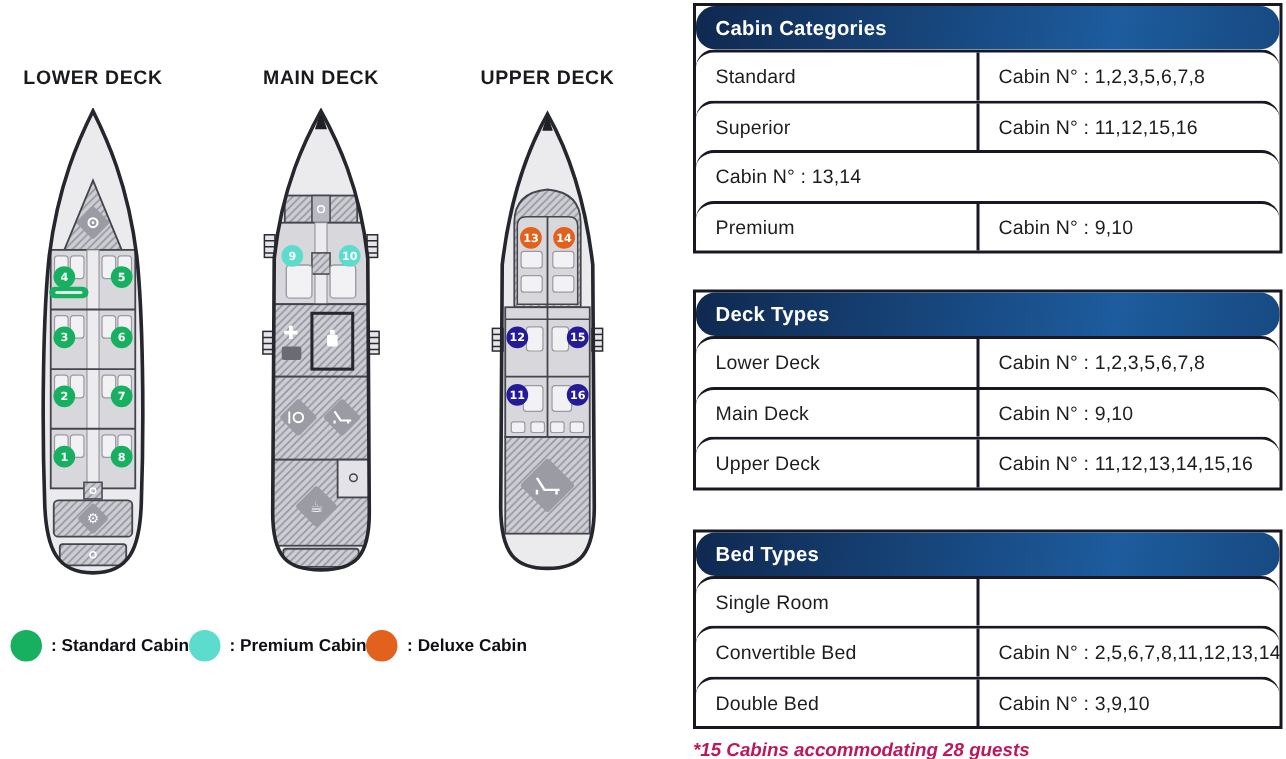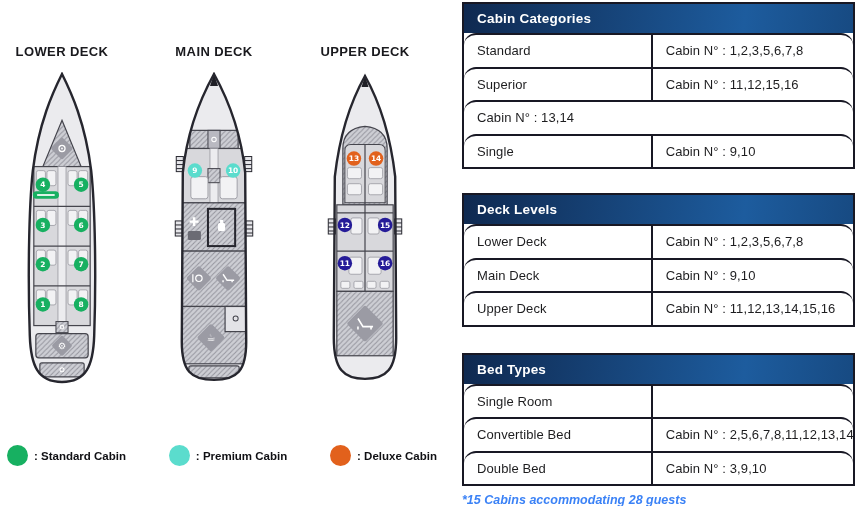--- a/index.html
+++ b/index.html
@@ -10,38 +10,38 @@
   
   #left-panel{position:absolute;left:0;top:0;width:462px;height:506px;}
   .deck-col{position:absolute;top:44px;width:124px;text-align:center;}
   #deck-col-0{left:0;}
   #deck-col-1{left:152px;}
   #deck-col-2{left:303px;}
   .deck-title{font-size:13px;font-weight:700;color:#1a1a1e;letter-spacing:.4px;margin-bottom:13px;}
   .deck-col svg{display:block;margin:0 auto;}
 
   #legend-row{position:absolute;top:420px;left:7px;width:430px;display:flex;
-              align-items:center;justify-content:space-between;margin-top:25px;}
+              align-items:center;}
   .legend-item{display:flex;align-items:center;}
   .legend-dot{width:21px;height:21px;border-radius:50%;margin-right:6px;flex:0 0 auto;}
   .legend-label{font-size:11.5px;font-weight:700;color:#101014;white-space:nowrap;}
 
   
   #right-panel{position:absolute;left:462px;top:2px;width:393px;}
   .info-table{width:393px;border:2px solid #181824;background:#fff;}
   .table-header{height:29px;display:flex;align-items:center;padding-left:13px;color:#ffffff;
       font-size:13.5px;font-weight:600;letter-spacing:.2px;
-      background:linear-gradient(97deg,#0f2950 0%,#1d5c9e 72%,#174a82 100%);}
+      background:linear-gradient(97deg,#0f2950 0%,#1d5c9e 72%,#174a82 100%);border-radius:13px;}
   .table-row{display:grid;grid-template-columns:48.5% 51.5%;border-top:2px solid #181824;border-radius:12px;}
   .cell{height:31.5px;display:flex;align-items:center;padding-left:13px;font-size:13px;
         color:#1d1d1f;letter-spacing:.1px;white-space:nowrap;overflow:hidden;}
   .cell-label{border-right:2px solid #181824;}
   #table-1{margin-top:24px;}
   #table-2{margin-top:26px;}
-  #footnote{margin-top:7px;font-style:italic;font-size:12.5px;font-weight:600;color:#3b82f6;}
+  #footnote{margin-top:7px;font-style:italic;font-size:12.5px;font-weight:600;color:#be185d;}
 </style>
 </head>
 <body>
 
 <svg width="0" height="0" style="position:absolute" aria-hidden="true">
   <defs>
     <pattern id="hatch" width="5" height="5" patternUnits="userSpaceOnUse">
       <rect width="5" height="5" fill="#cdced4"></rect>
       <path d="M0,5 L5,0" stroke="#94949d" stroke-width="1"></path>
       <path d="M-1,1 L1,-1 M4,6 L6,4" stroke="#94949d" stroke-width="1"></path>
@@ -314,28 +314,28 @@
             <div class="cell cell-value">Cabin N° : 1,2,3,5,6,7,8</div>
           </div>
           <div class="table-row">
             <div class="cell cell-label">Superior</div>
             <div class="cell cell-value">Cabin N° : 11,12,15,16</div>
           </div>
           <div class="table-row">
             <div class="cell cell-value">Cabin N° : 13,14</div>
           </div>
           <div class="table-row">
-            <div class="cell cell-label">Single</div>
+            <div class="cell cell-label">Premium</div>
             <div class="cell cell-value">Cabin N° : 9,10</div>
           </div>
         </div>
     </div>
 
     <div class="info-table" id="table-1">
-      <div class="table-header">Deck Levels</div>
+      <div class="table-header">Deck Types</div>
       <div class="table-body">
           <div class="table-row">
             <div class="cell cell-label">Lower Deck</div>
             <div class="cell cell-value">Cabin N° : 1,2,3,5,6,7,8</div>
           </div>
           <div class="table-row">
             <div class="cell cell-label">Main Deck</div>
             <div class="cell cell-value">Cabin N° : 9,10</div>
           </div>
           <div class="table-row">

